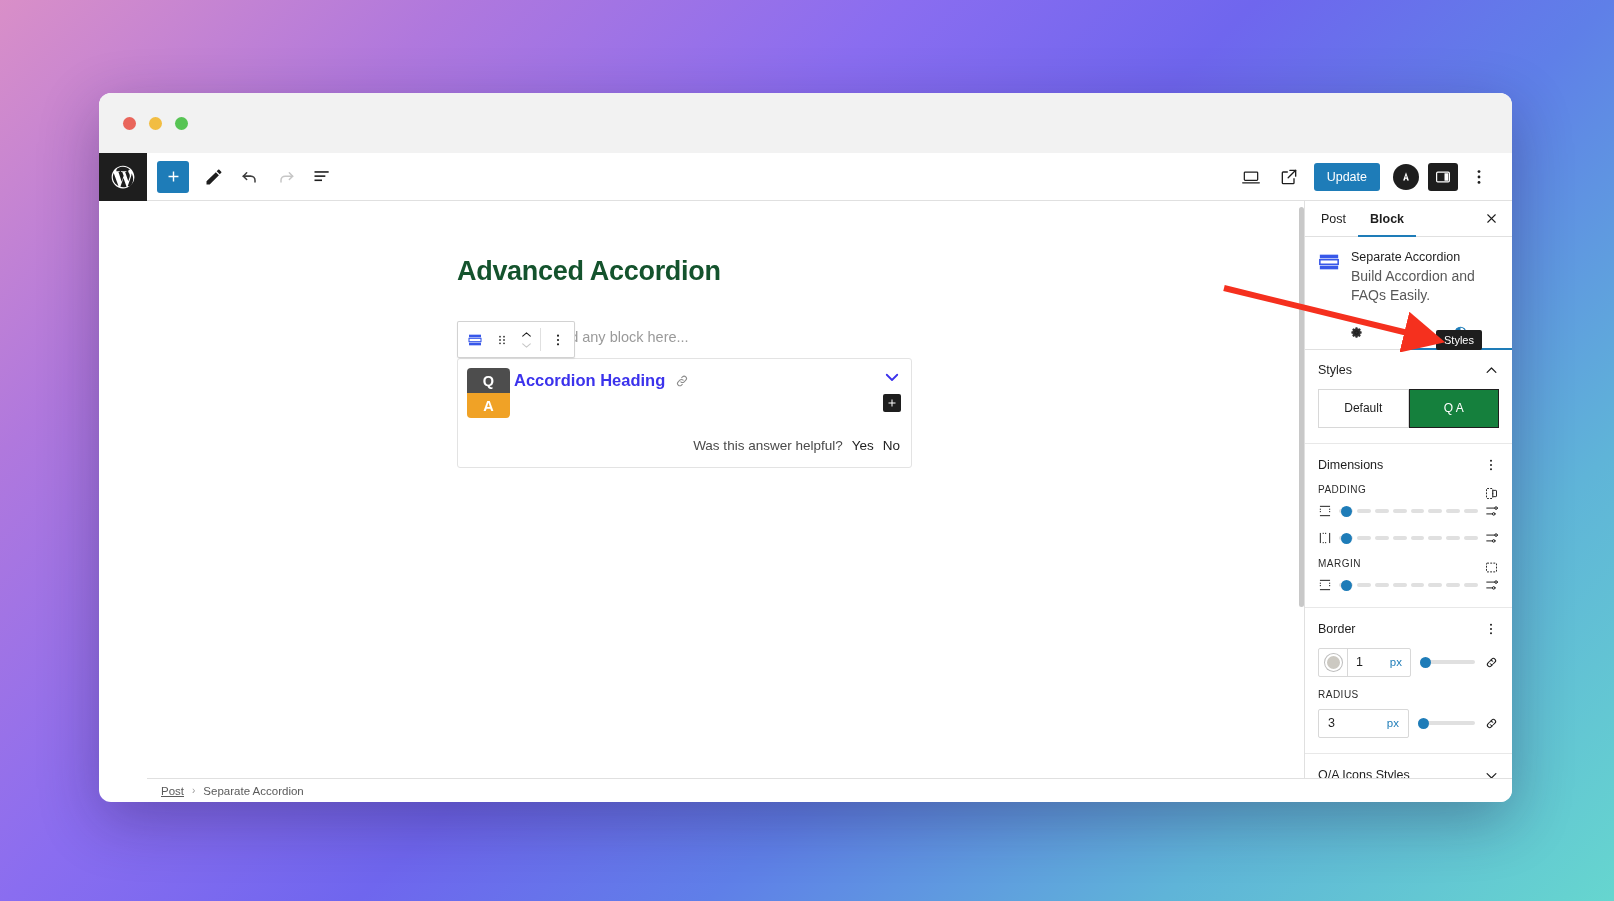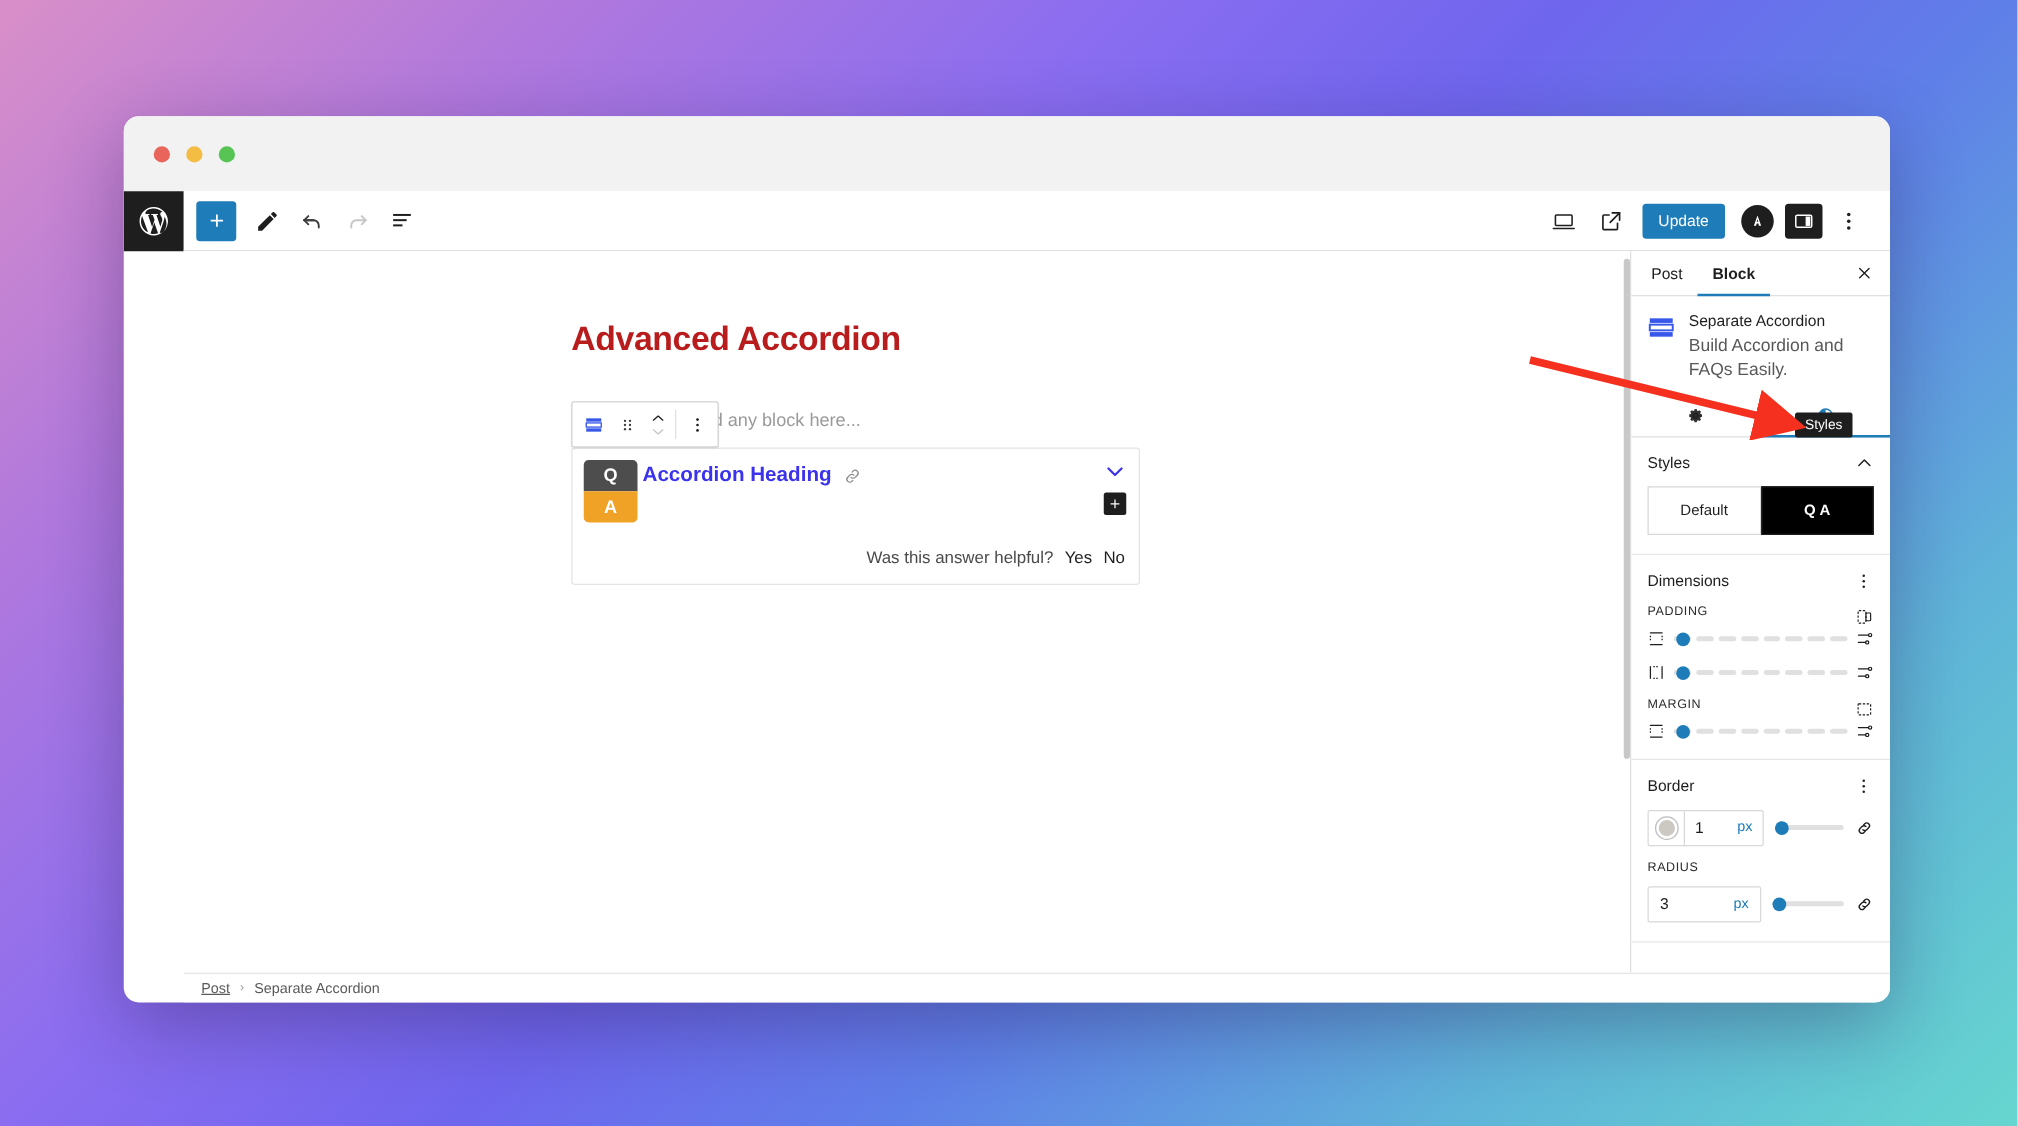--- a/index.html
+++ b/index.html
@@ -83,21 +83,21 @@
   .sidebar-toggle svg { width: 18px; height: 18px; }
 
   
   .canvas-wrap { flex: 1; display: flex; min-height: 0; }
   .canvas {
     flex: 1; background: #fff; position: relative; overflow: hidden;
     min-width: 0;
   }
   .post-title {
     position: absolute; left: 310px; top: 55px;
-    font-size: 27px; font-weight: 700; color: #b91c1c;
+    font-size: 27px; font-weight: 700; color: #14532d;
     letter-spacing: -.3px;
   }
 
   
   .block-toolbar {
     position: absolute; left: 310px; top: 120px;
     height: 37px; background: #fff;
     border: 1px solid #1e1e1e33; border-radius: 2px;
     display: flex; align-items: stretch;
     box-shadow: 0 1px 2px rgba(0,0,0,.06);
@@ -218,21 +218,21 @@
   .st-sec-title { font-size: 12.5px; color: #1e1e1e; }
   .st-dots { width: 16px; height: 16px; cursor: pointer; }
   .st-chev { width: 15px; height: 15px; cursor: pointer; color: #1e1e1e; }
 
   .styles-row { display: flex; margin-top: 4px; }
   .style-opt {
     flex: 1; height: 39px; border: 1px solid #d8d8d8;
     display: flex; align-items: center; justify-content: center;
     font-size: 12px; cursor: pointer; color: #1e1e1e; background: #fff;
   }
-  .style-opt.active { background: #000000; color: #fff; border-color: #1e1e1e; font-weight: 700; }
+  .style-opt.active { background: #15803d; color: #fff; border-color: #1e1e1e; font-weight: 400; }
 
   .st-label {
     font-size: 10px; letter-spacing: .5px; color: #2b2b2b;
     text-transform: uppercase; margin-bottom: 9px;
   }
   .label-row { display: flex; align-items: center; justify-content: space-between; }
   .label-row svg { width: 15px; height: 15px; color: #1e1e1e; }
 
   .slider-row { display: flex; align-items: center; gap: 7px; margin-bottom: 13px; }
   .slider-row .sr-icon { width: 14px; height: 14px; flex: 0 0 14px; }
@@ -670,20 +670,26 @@
                   <div class="mtrack"></div>
                   <div class="mknob"></div>
                 </div>
                 <svg class="link-chain" viewBox="0 0 24 24" fill="none" stroke="currentColor" stroke-width="1.7" stroke-linecap="round">
                   <path d="M10 14a3.5 3.5 0 0 0 5 0l2.5-2.5a3.5 3.5 0 0 0-5-5L11 8"></path>
                   <path d="M14 10a3.5 3.5 0 0 0-5 0L6.5 12.5a3.5 3.5 0 0 0 5 5L13 16"></path>
                 </svg>
               </div>
             </div>
 
+            <div class="st-collapsed">
+              <span class="t">Q/A Icons Styles</span>
+              <svg class="st-chev" viewBox="0 0 24 24" fill="none" stroke="currentColor" stroke-width="1.9" stroke-linecap="round" stroke-linejoin="round">
+                  <path d="M5 9l7 7 7-7"></path>
+                </svg>
+            </div>
 
           </div>
         </div>
       </div>
 
       <div class="breadcrumb">
         <span class="bc-link">Post</span>
         <span class="bc-sep">›</span>
         <span>Separate Accordion</span>
       </div>

